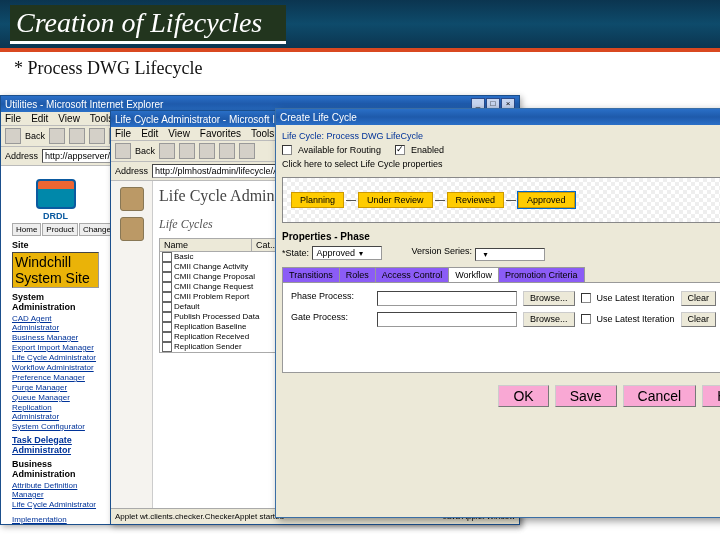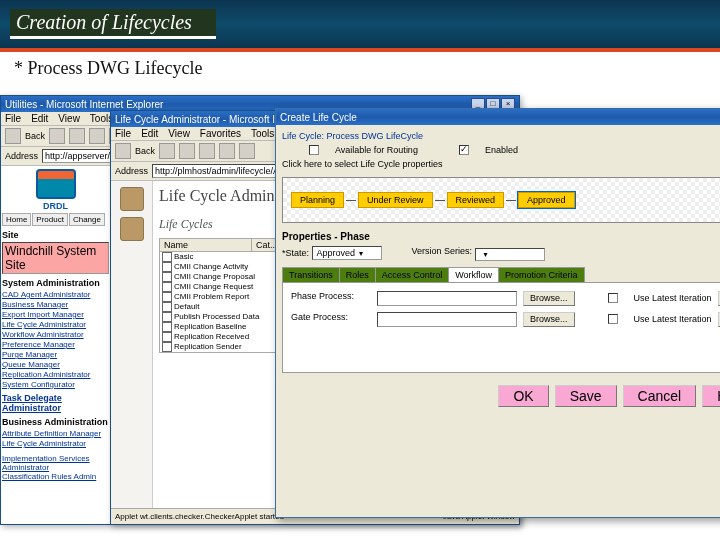--- a/index.html
+++ b/index.html
@@ -1,35 +1,35 @@
 <!DOCTYPE html>
 <html><head>
 <meta charset="utf-8">
 <style>
   * { box-sizing: border-box; margin: 0; padding: 0; }
   body { width: 720px; height: 540px; font-family: Tahoma, Arial, sans-serif; font-size: 10px; background: #fff; position: relative; overflow: hidden; }
   
   .slide-header { background: linear-gradient(180deg,#0b3550 0%,#0e4b6b 50%,#0b3550 100%); height: 52px; display: flex; align-items: center; padding-left: 10px; border-bottom: 4px solid #d94820; }
-  .slide-title { font-family: Georgia, serif; font-style: italic; font-size: 20px; color: #fff; background: #22351e; padding: 2px 24px 2px 6px; border-bottom: 3px solid #fff; }
+  .slide-title { font-family: Georgia, serif; font-style: italic; font-size: 28px; color: #fff; background: #22351e; padding: 2px 24px 2px 6px; border-bottom: 3px solid #fff; }
   .slide-sub { font-family: Georgia, serif; font-size: 18px; color: #111; padding: 6px 14px; background: #fff; }
   
   .win { position: absolute; border: 1px solid #1b4f8c; background: #ece9d8; box-shadow: 2px 2px 6px rgba(0,0,0,.3); }
   .titlebar { background: linear-gradient(180deg,#2a6fc7 0%,#1e5aab 50%,#2a6fc7 100%); color: #fff; font-size: 10px; padding: 2px 4px; display: flex; align-items: center; }
   .titlebar .t-text { flex: 1; }
   .tb-btns { display: flex; gap: 1px; }
   .tb-btn { width: 14px; height: 12px; background: #c7d5ef; border: 1px solid #2a4a8a; font-size: 8px; line-height: 10px; text-align: center; color: #000; cursor: pointer; }
   .menubar { background: #ece9d8; font-size: 10px; padding: 1px 4px; display: flex; gap: 10px; border-bottom: 1px solid #bbb; }
   .menubar span { cursor: pointer; }
   .toolbar { background: #ece9d8; padding: 2px 4px; display: flex; gap: 4px; align-items: center; border-bottom: 1px solid #bbb; font-size: 9px; }
   .tb-icon { width: 16px; height: 16px; background: #d4d0c8; border: 1px solid #999; }
   .addrbar { background: #ece9d8; padding: 2px 4px; display: flex; gap: 4px; align-items: center; border-bottom: 1px solid #bbb; font-size: 9px; }
   .addr-input { flex: 1; background: #fff; border: 1px inset #999; padding: 1px 2px; font-size: 9px; height: 14px; }
   
   .ie-body { display: flex; height: calc(100% - 70px); background: #fff; }
-  .sidebar { width: 110px; border-right: 1px solid #ccc; padding: 1px; font-size: 9px; overflow: hidden; }
+  .sidebar { width: 110px; border-right: 1px solid #ccc; padding: 11px; font-size: 9px; overflow: hidden; }
   .drdl-logo { width: 40px; height: 30px; border: 2px solid #0b5aa0; border-radius: 4px; margin: 2px auto; background: linear-gradient(180deg,#e63 0%,#e63 30%,#08a 30%,#08a 100%); }
   .sb-tabs { display: flex; gap: 1px; font-size: 8px; margin: 2px 0; }
   .sb-tab { background: #eee; border: 1px solid #aaa; padding: 1px 3px; cursor: pointer; }
   .sb-head { font-weight: bold; margin: 4px 0 2px; }
   .sb-link { color: #003399; text-decoration: underline; display: block; margin: 1px 0; cursor: pointer; font-size: 8px; }
   
   .lca-body { display: flex; height: calc(100% - 70px); background: #fff; }
   .lca-left { width: 42px; border-right: 1px solid #ccc; background: #f5f3ef; display:flex; flex-direction:column; align-items:center; padding-top:6px; gap:6px; }
   .lca-icon { width:24px; height:24px; background:#b96; border:1px solid #875; border-radius:3px; }
   .lca-main { flex:1; padding: 6px; font-size: 9px; }
@@ -40,37 +40,37 @@
   .list-table .hdr div { padding: 1px 4px; border-right:1px solid #aaa; }
   .list-row { display:flex; font-size:8px; padding: 0 2px; }
   .list-row .chk { width:10px; height:10px; border:1px solid #666; margin-right:2px; }
   .list-row .nm { flex:1; }
   .list-row .cat { width:40px; color:#555; }
   
   .dlg { position:absolute; background:#ece9d8; border:1px solid #3a6ea5; box-shadow:3px 3px 8px rgba(0,0,0,.4); }
   .dlg-body { padding: 6px; font-size: 9px; }
   .path-lbl { color:#003399; }
   .chk-row { display:flex; gap:14px; margin:4px 0; }
-  .chk-box { display:flex; align-items:center; gap:16px;margin-left:27px; }
+  .chk-box { display:flex; align-items:center; gap:6px; }
   .chk-sq { width:10px; height:10px; border:1px inset #888; background:#fff; position:relative; }
   .chk-sq.on::after { content:"✓"; position:absolute; font-size:9px; top:-2px; left:0; color:#000; }
   .sel-note { margin:4px 0 8px; }
   
   .stage-bar { background:#fff; border:1px solid #888; padding:14px 8px; display:flex; align-items:center; gap:2px; margin-bottom:8px; background-image:linear-gradient(45deg,#eee 25%,transparent 25%,transparent 75%,#eee 75%),linear-gradient(45deg,#eee 25%,transparent 25%,transparent 75%,#eee 75%); background-size:8px 8px; background-position:0 0,4px 4px; }
   .stage { background:#fc0; border:1px solid #c90; padding:2px 8px; font-size:9px; cursor:pointer; }
   .stage.sel { outline:1px solid #06c; }
   .conn { width:10px; height:1px; background:#555; }
   
   .prop-title { font-weight:bold; font-size:10px; margin-bottom:4px; }
   .prop-row { display:flex; gap:30px; margin-bottom:6px; }
   .drop { background:#fff; border:1px inset #999; padding:1px 4px; display:inline-flex; align-items:center; gap:4px; min-width:70px; }
   .drop::after { content:"▾"; font-size:8px; }
   
   .tabstrip { display:flex; border-bottom:1px solid #999; }
-  .tab { background:#4d7c0f; border:1px solid #999; border-bottom:none; padding:2px 6px; font-size:9px; margin-right:-1px; cursor:pointer; }
+  .tab { background:#8b5cf6; border:1px solid #999; border-bottom:none; padding:2px 6px; font-size:9px; margin-right:-1px; cursor:pointer; }
   .tab.active { background:#fff; }
   .tab-panel { background:#fff; border:1px solid #999; border-top:none; padding:8px; min-height:90px; }
   .form-row { display:flex; gap:6px; margin-bottom:6px; font-size:9px; }
   .txt-in { background:#fff; border:1px inset #999; height:15px; flex:1; max-width:140px; }
   .small-btn { background:#ece9d8; border:1px outset #ccc; padding:1px 6px; font-size:9px; cursor:pointer; }
   
   .dlg-footer { display:flex; justify-content:flex-end; gap:6px; padding:6px 8px; }
   .btn { background:#f9a8d4; border:1px outset #ccc; padding:2px 14px; font-size:14px; cursor:pointer; }
   
   .status { position:absolute; bottom:0; left:0; right:0; height:16px; background:#ece9d8; border-top:1px solid #aaa; font-size:8px; padding:1px 4px; display:flex; align-items:center; }
@@ -113,21 +113,21 @@
   <div class="ie-body">
     <div class="sidebar">
       <div class="drdl-logo"></div>
       <div style="text-align:center;font-weight:bold;font-size:9px;color:#0b5aa0;">DRDL</div>
       <div class="sb-tabs">
         <div class="sb-tab">Home</div>
         <div class="sb-tab">Product</div>
         <div class="sb-tab">Change</div>
       </div>
       <div class="sb-head">Site</div>
-      <div style="background:#fca5a5;border:1px inset #999;padding:1px 2px;font-size:12px;">Windchill System Site</div>
+      <div style="background:#eab308;border:1px inset #999;padding:1px 2px;font-size:14px;">Windchill System Site</div>
       <div class="sb-head">System Administration</div>
       <a class="sb-link">CAD Agent Administrator</a>
       <a class="sb-link">Business Manager</a>
       <a class="sb-link">Export Import Manager</a>
       <a class="sb-link">Life Cycle Administrator</a>
       <a class="sb-link">Workflow Administrator</a>
       <a class="sb-link">Preference Manager</a>
       <a class="sb-link">Purge Manager</a>
       <a class="sb-link">Queue Manager</a>
       <a class="sb-link">Replication Administrator</a>

